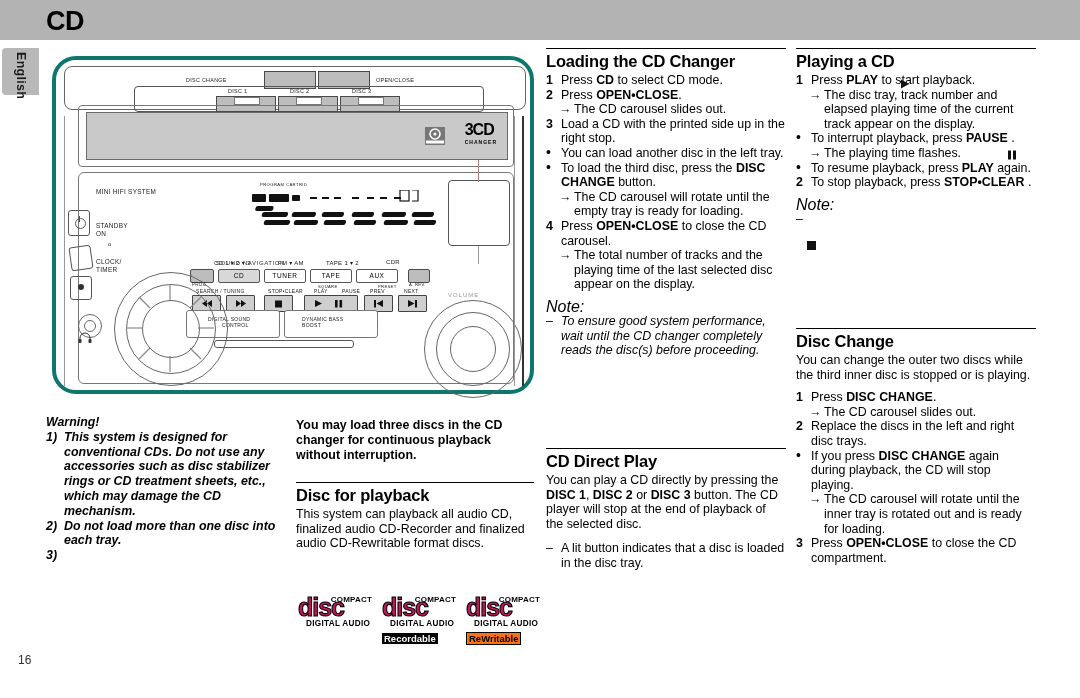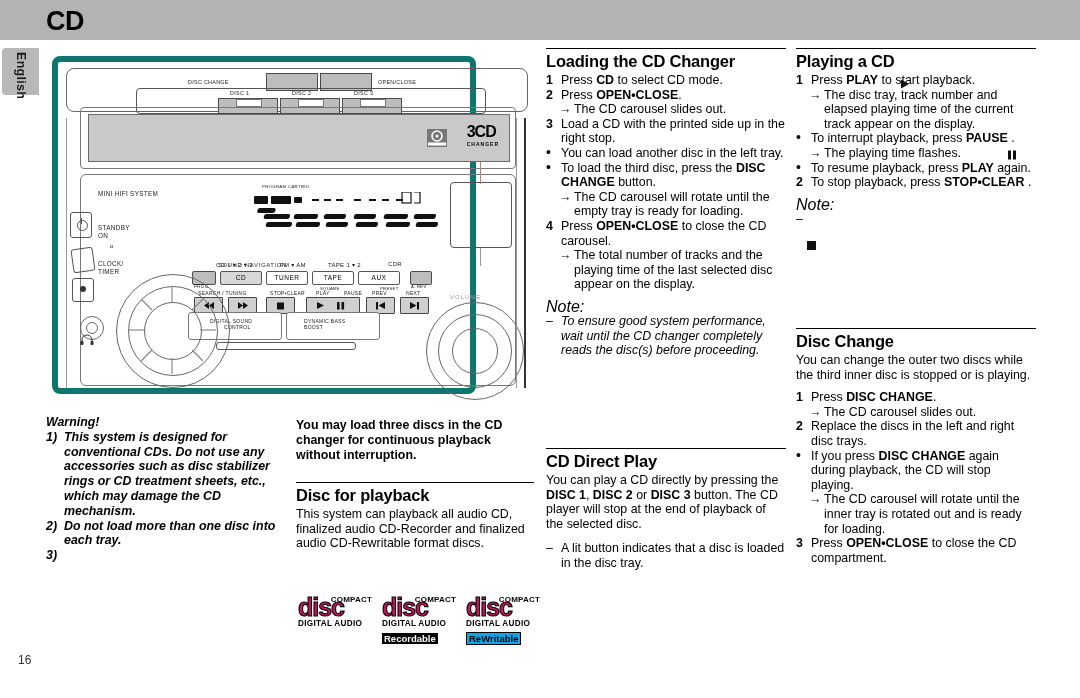--- a/index.html
+++ b/index.html
@@ -83,33 +83,33 @@
   .logo .compact{
     position:absolute;right:0;top:0;font-size:8px;font-weight:bold;
     letter-spacing:0.2px;
   }
   .logo .disc{
     font-size:25px;font-weight:bold;letter-spacing:-1px;
     -webkit-text-stroke:1.1px #000;color:#be185d;
     line-height:25px;margin-top:7px;font-family:"Liberation Sans",sans-serif;
   }
   .logo .dal{
-    font-size:8.2px;font-weight:bold;letter-spacing:0.3px;margin-top:-1px;
+    font-size:8.2px;font-weight:bold;letter-spacing:0.3px;margin-top:-1px;margin-left:8px;
   }
   .logo .ribbon{
     font-size:9.5px;font-weight:bold;margin-top:1px;display:inline-block;
     padding:0 2px;
   }
   .ribbon.rec{background:#000;color:#fff;}
-  .ribbon.rw{background:#0ea5e9;color:#000;border:1.3px solid #000;}
+  .ribbon.rw{background:#f97316;color:#000;border:1.3px solid #000;}
 
   
   .illus{
-    position:absolute;left:52px;top:56px;width:424px;height:338px;
-    border:6px solid #0f766e;border-radius:8px;background:#fff;
+    position:absolute;left:52px;top:56px;width:482px;height:338px;
+    border:4px solid #0f766e;border-radius:24px;background:#fff;
     box-sizing:border-box;
   }
   .il{position:absolute;box-sizing:border-box;}
   .line{background:#4a4a4a;position:absolute;}
   .thin{border:0.8px solid #555;}
   .panel-top{
     left:8px;top:6px;width:462px;height:44px;
     border:0.9px solid #666;border-radius:8px;
   }
   .lbl{position:absolute;font-size:5.4px;letter-spacing:0.3px;color:#1a1a1a;

